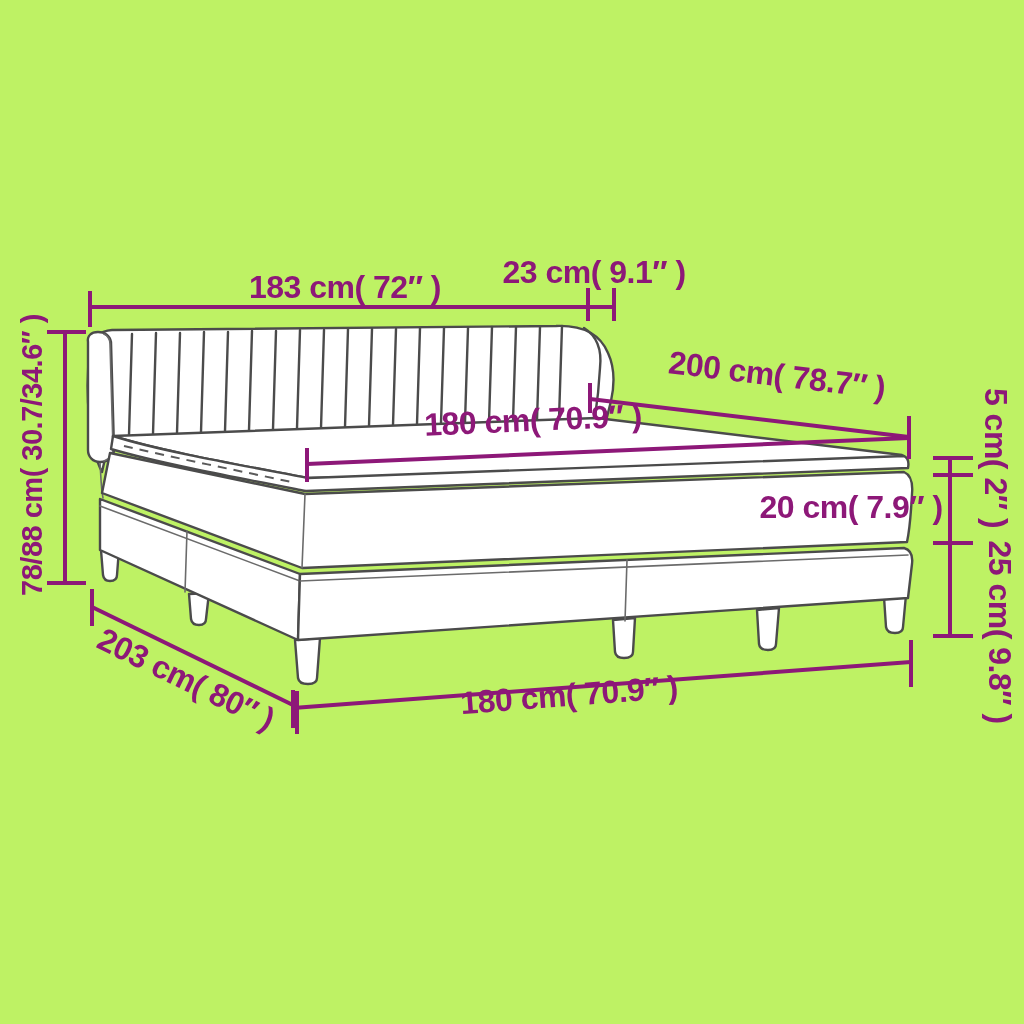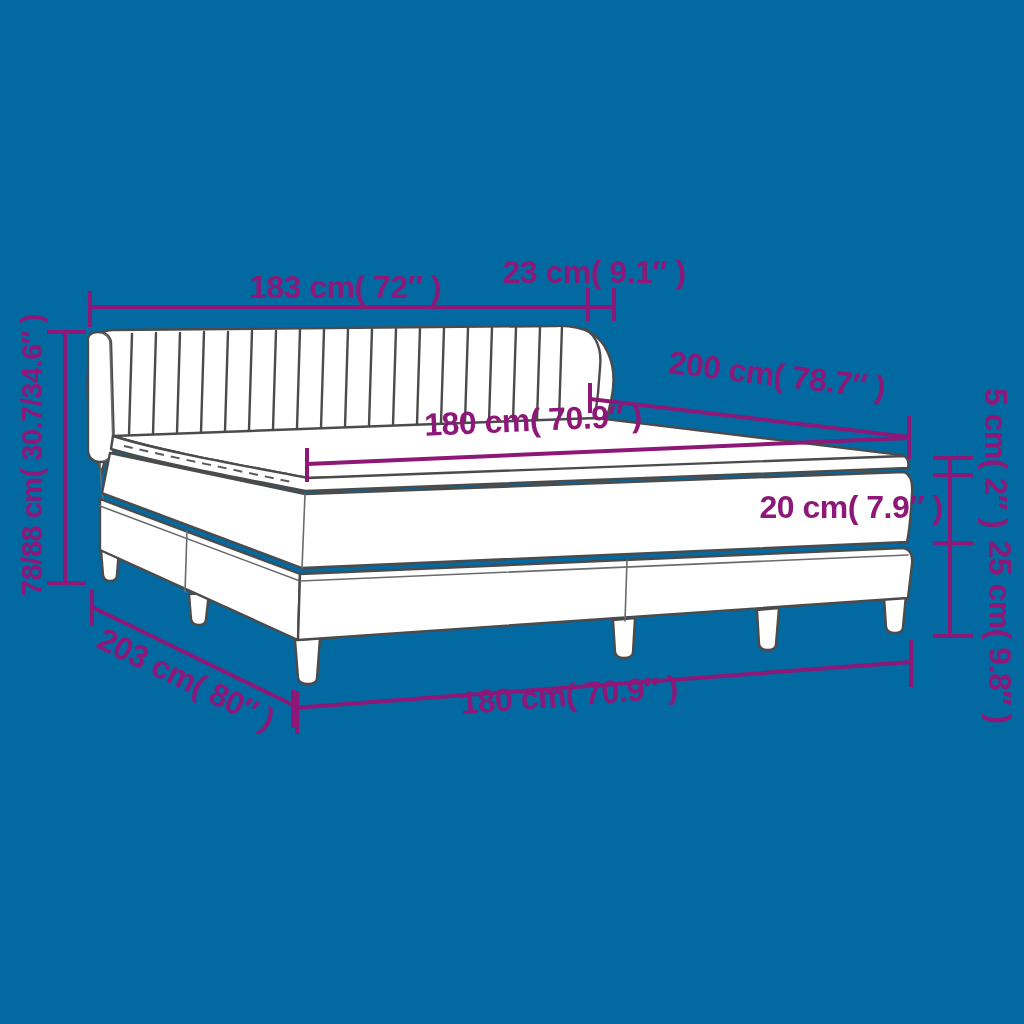--- a/index.html
+++ b/index.html
@@ -8,21 +8,21 @@
     background: #ffffff;
     width: 1024px;
     height: 1024px;
     overflow: hidden;
     font-family: "Liberation Sans", sans-serif;
   }
   #stage {
     position: relative;
     width: 1024px;
     height: 1024px;
-    background: #0369a1;
+    background: #bef264;
   }
   svg { display: block; }
   .bed-stroke {
     fill: none;
     stroke: #4b4b4b;
     stroke-width: 2.4;
     stroke-linecap: round;
     stroke-linejoin: round;
   }
   .bed-fill {

